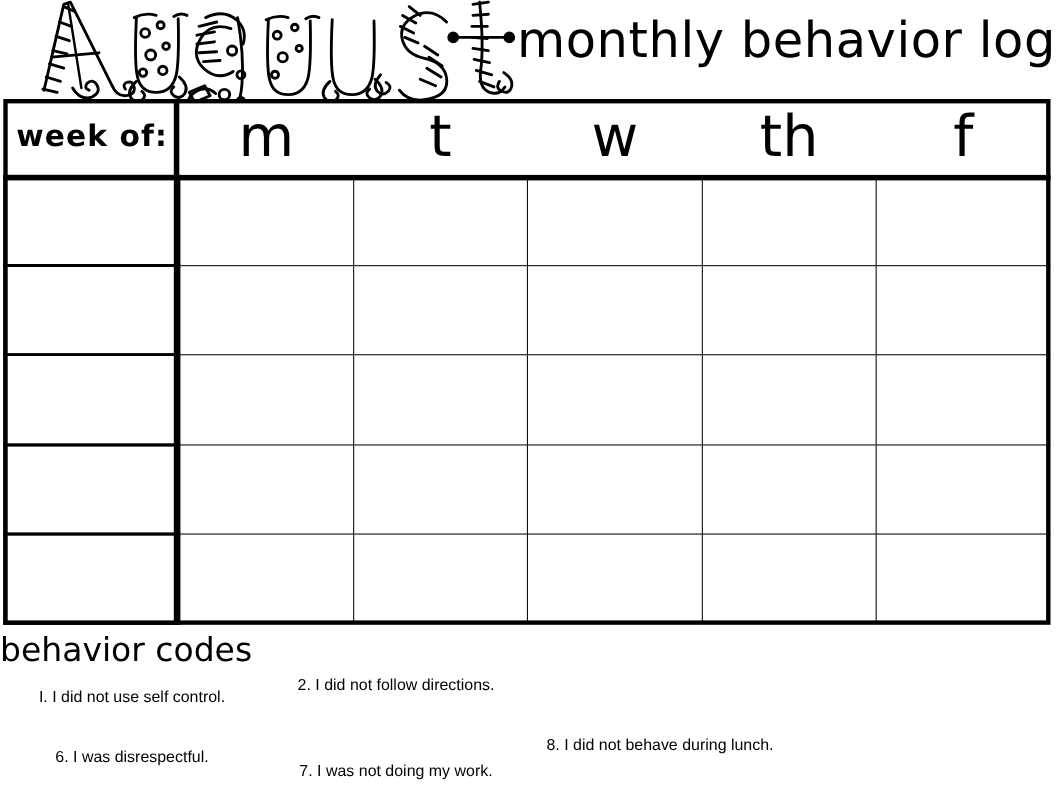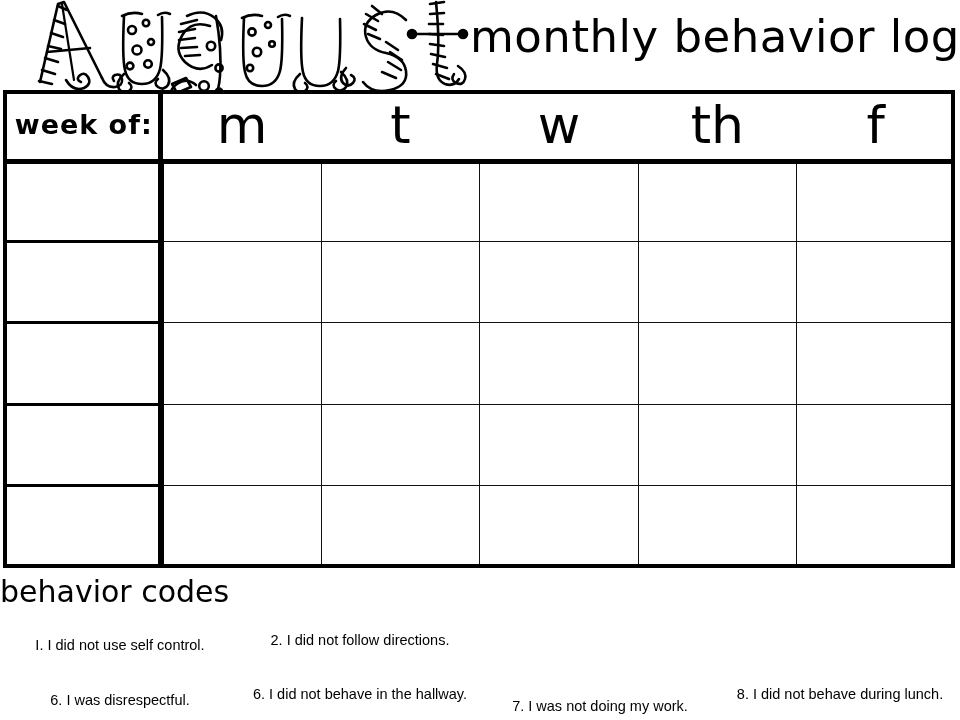--- a/index.html
+++ b/index.html
@@ -81,21 +81,21 @@
   }
 
   
   .codes-head{
     position:absolute;left:0;top:575px;width:960px;height:34px;
     text-align:left;font-size:30px;line-height:34px;
   }
   .codes{
     position:absolute;left:0;top:612px;width:960px;height:108px;
   }
-  .code-row{display:flex;width:960px;height:54px;align-items:center;}
+  .code-row{display:flex;width:960px;height:54px;}
   .code{
     width:240px;box-sizing:border-box;padding:0 10px;
     font-size:14.5px;line-height:19px;text-align:center;
     display:flex;align-items:flex-start;justify-content:center;
   }
   .code span{display:block;width:100%;}
   .code.r1c1{padding-top:13px;}
   .code.r1c2{padding-top:2px;}
   .code.r1c3{padding-top:3px;}
   .code.r1c4{padding-top:3px;}
@@ -292,23 +292,20 @@
         <span class="hand-thin">I. I did not use self control.</span>
       </div>
       <div class="code r1c2">
         <span class="hand-thin">2. I did not follow directions.</span>
       </div>
     </div>
     <div class="code-row">
       <div class="code r2c1">
         <span class="hand-thin">6.  I was disrespectful.</span>
       </div>
-      <div class="code r2c2">
-        <span class="hand-thin">6.  I did not behave in the hallway.</span>
-      </div>
       <div class="code r2c3">
         <span class="hand-thin">7.  I was not doing my work.</span>
       </div>
       <div class="code r2c4">
         <span class="hand-thin">8.  I did not behave during lunch.</span>
       </div>
     </div>
   </div>
 
 </div>

